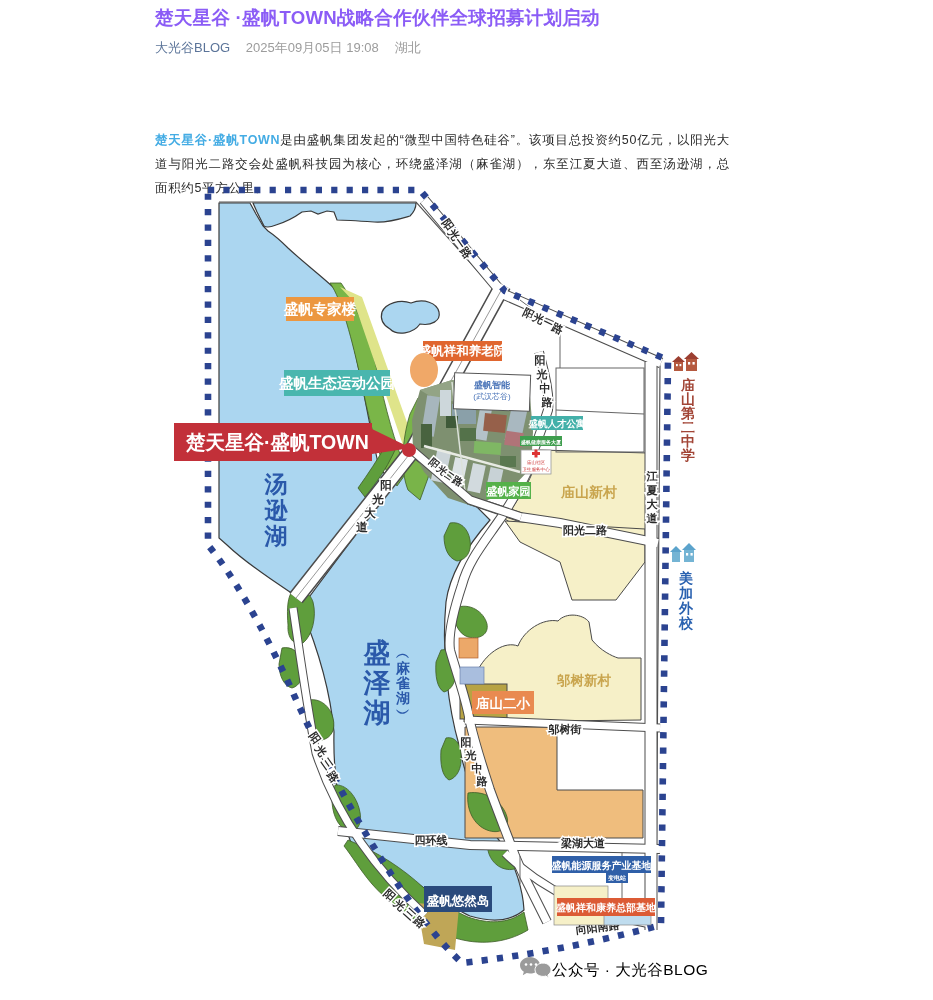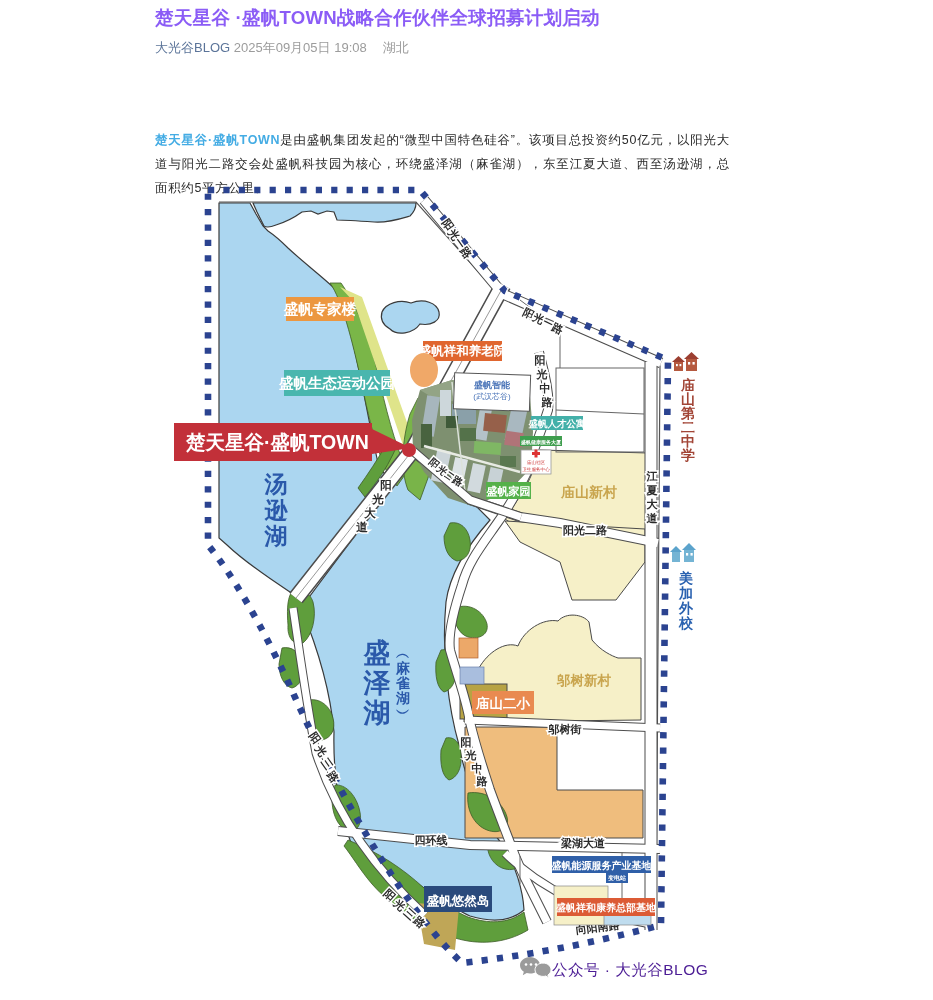--- a/index.html
+++ b/index.html
@@ -1,23 +1,23 @@
 <!DOCTYPE html>
 <html lang="zh"><head>
 <meta charset="utf-8">
 <style>
 html,body{margin:0;padding:0;background:#fff;}
 body{width:933px;height:1000px;position:relative;overflow:hidden;font-family:"Liberation Sans",sans-serif;}
 .title{position:absolute;left:155px;top:5px;font-size:18.6px;font-weight:bold;color:#8b5cf6;letter-spacing:0.2px;}
 .meta{position:absolute;left:155px;top:39px;font-size:13px;color:#9c9c9c;}
-.meta .acc{color:#5b7499;margin-right:0;}
+.meta .acc{color:#5b7499;margin-right:12px;}
 .meta .loc{margin-left:16px;}
 .para{position:absolute;left:155px;top:85px;width:575px;font-family:Liberation Sans, sans-serif;font-size:12.45px;line-height:24.2px;color:#2a2a2a;text-align:justify;letter-spacing:0.72px;margin-top:43px;}
 .para .lnk{color:#44ace4;font-weight:bold;}
-.cap{position:absolute;left:552px;top:960px;font-size:15.5px;color:#4c1d95;letter-spacing:0.5px;}
+.cap{position:absolute;left:552px;top:960px;font-size:15.5px;color:#000000;letter-spacing:0.5px;}
 svg{position:absolute;left:0;top:0;}
 </style>
 </head>
 <body>
 <div class="title">楚天星谷 ·盛帆TOWN战略合作伙伴全球招募计划启动</div>
 <div class="meta"><span class="acc">大光谷BLOG</span> 2025年09月05日 19:08<span class="loc">湖北</span></div>
 <div class="para"><span class="lnk">楚天星谷·盛帆TOWN</span>是由盛帆集团发起的“微型中国特色硅谷”。该项目总投资约50亿元，以阳光大道与阳光二路交会处盛帆科技园为核心，环绕盛泽湖（麻雀湖），东至江夏大道、西至汤逊湖，总面积约5平方公里。</div>
 
 <svg width="933" height="1000" viewBox="0 0 933 1000">
 

